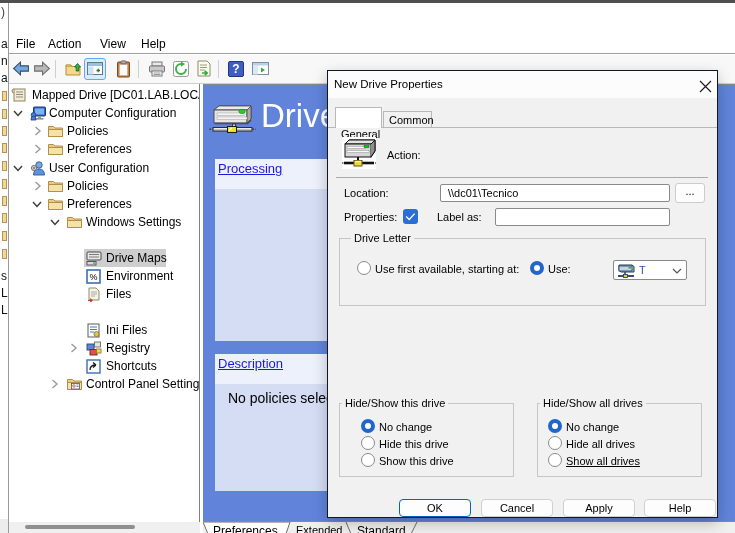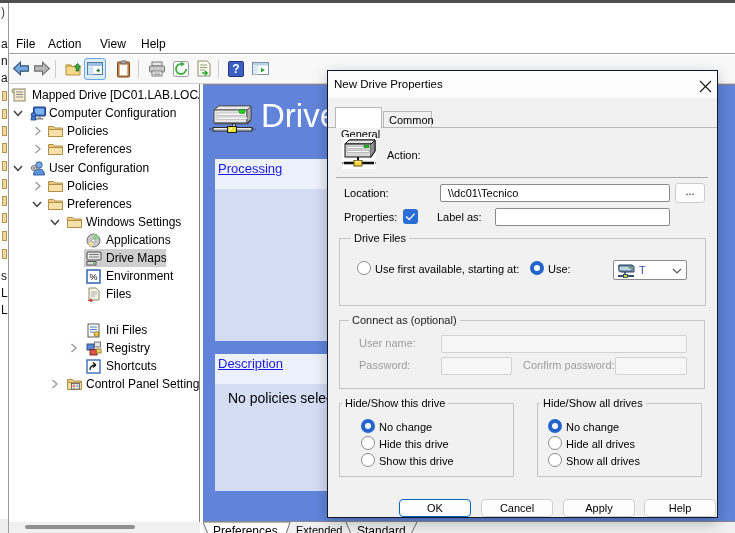--- a/index.html
+++ b/index.html
@@ -204,29 +204,20 @@
       <svg class="abs" style="left:41px;top:5px;" width="10" height="9">
           <path d="M1 2 L5 6.5 L9 2" fill="none" stroke="#3b3b3b" stroke-width="1.4"></path>
         </svg>
       <svg class="abs" style="left:58px;top:3px;" width="15" height="12" viewBox="0 0 15 12">
         <path d="M0.5 1.5 L5.5 1.5 L7 3 L14.5 3 L14.5 11.5 L0.5 11.5 Z" fill="#ecca7e" stroke="#b3904a" stroke-width="1"></path>
         <path d="M0.5 4.5 L14.5 4.5 L14.5 11.5 L0.5 11.5 Z" fill="#f6e2a8" stroke="#b3904a" stroke-width="1"></path>
       </svg>
       <span class="abs" style="left:77px;top:2px;">Windows Settings</span>
     </div>
 
-    <div class="trow" style="top:147px;">
-      <svg class="abs" style="left:77px;top:2px;" width="15" height="15" viewBox="0 0 15 15">
-        <circle cx="7.5" cy="7.5" r="6.5" fill="#c9c9c9" stroke="#6e6e6e" stroke-width="1"></circle>
-        <path d="M7.5 1 A6.5 6.5 0 0 1 13.5 5.5 L7.5 7.5 Z" fill="#8fd08f"></path>
-        <path d="M2 11 A6.5 6.5 0 0 0 6 13.9 L7.5 7.5 Z" fill="#f0e68c"></path>
-        <circle cx="7.5" cy="7.5" r="1.8" fill="#fff" stroke="#8a8a8a" stroke-width="0.8"></circle>
-      </svg>
-      <span class="abs" style="left:97px;top:2px;">Applications</span>
-    </div>
 
     <div class="trow" style="top:165px;">
       <div class="abs" style="left:75px;top:0;width:82px;height:18px;background:#cecece;"></div>
       <svg class="abs" style="left:77px;top:2px;" width="16" height="15" viewBox="0 0 16 15">
         <rect x="1" y="1" width="14" height="8" rx="1" fill="#e8e8e8" stroke="#4a4a4a" stroke-width="1"></rect>
         <line x1="3" y1="3.5" x2="13" y2="3.5" stroke="#7a7a7a"></line>
         <line x1="3" y1="6" x2="13" y2="6" stroke="#7a7a7a"></line>
         <rect x="1" y="10.5" width="9" height="3.5" fill="#dadada" stroke="#4a4a4a" stroke-width="0.9"></rect>
         <circle cx="8" cy="12.2" r="0.9" fill="#3faf46"></circle>
       </svg>
@@ -394,68 +385,59 @@
   <span class="abs" style="left:16px;top:140px;">Properties:</span>
   <div class="abs" style="left:75px;top:138px;width:15px;height:15px;background:#2a6dd5;border-radius:3px;">
     <svg width="15" height="15" viewBox="0 0 15 15">
         <path d="M3.2 7.6 L6.2 10.6 L11.6 4.6" fill="none" stroke="#fff" stroke-width="1.4"></path>
       </svg>
   </div>
   <span class="abs" style="left:109px;top:140px;">Label as:</span>
   <div class="inp" style="left:167px;top:137px;width:175px;height:18px;"></div>
 
   <div class="gbox" style="left:11px;top:167px;width:367px;height:68px;">
-    <span class="glabel" style="left:11px;">Drive Files</span>
+    <span class="glabel" style="left:11px;">Drive Letter</span>
     <div class="radio" style="left:17px;top:22px;"></div>
     <span class="abs" style="left:35px;top:24px;text-align:center;">Use first available, starting at:</span>
     <div class="radio sel" style="left:190px;top:22px;"></div>
     <span class="abs" style="left:208px;top:24px;">Use:</span>
     <div class="inp" style="left:273px;top:21px;width:74px;height:20px;">
       <svg class="abs" style="left:3px;top:3px;" width="19" height="14" viewBox="0 0 19 14">
         <path d="M2 1 L15 1 L17 2.5 L17 8 L4 8 L2 6.5 Z" fill="#a9c0d4" stroke="#1e3a5f" stroke-width="1"></path>
         <rect x="2" y="2" width="13" height="5" fill="#c2d4e2" stroke="#1e3a5f" stroke-width="0.8"></rect>
         <rect x="11.5" y="3" width="2.5" height="1.5" fill="#2fae3b"></rect>
         <line x1="8" y1="8" x2="8" y2="11" stroke="#1e3a5f" stroke-width="1.4"></line>
         <line x1="1" y1="12" x2="17" y2="12" stroke="#1e3a5f" stroke-width="1.8"></line>
         <rect x="6.5" y="10.5" width="4" height="3" fill="#cadc28" stroke="#1e3a5f" stroke-width="0.8"></rect>
       </svg>
       <span class="abs" style="left:25px;top:3px;color:#3a4fb8;">T</span>
       <svg class="abs" style="left:58px;top:7px;" width="10" height="7">
           <path d="M1 1 L5 5 L9 1" fill="none" stroke="#555" stroke-width="1.2"></path>
         </svg>
     </div>
   </div>
 
-  <div class="gbox" style="left:11px;top:249px;width:366px;height:69px;">
-    <span class="glabel" style="left:9px;color:#1d1d1d;">Connect as (optional)</span>
-    <span class="abs" style="left:19px;top:16px;color:#9d9d9d;">User name:</span>
-    <div class="abs" style="left:101px;top:14px;width:246px;height:18px;background:#f6f6f6;border:1px solid #d2d2d2;border-radius:2px;"></div>
-    <span class="abs" style="left:19px;top:38px;color:#9d9d9d;">Password:</span>
-    <div class="abs" style="left:101px;top:36px;width:71px;height:18px;background:#f6f6f6;border:1px solid #d2d2d2;border-radius:2px;"></div>
-    <span class="abs" style="left:183px;top:38px;color:#9d9d9d;">Confirm password:</span>
-    <div class="abs" style="left:275px;top:36px;width:72px;height:18px;background:#f6f6f6;border:1px solid #d2d2d2;border-radius:2px;"></div>
-  </div>
 
   <div class="gbox" style="left:11px;top:332px;width:175px;height:74px;">
     <span class="glabel" style="left:2px;">Hide/Show this drive</span>
     <div class="radio sel" style="left:21px;top:15px;"></div>
     <span class="abs" style="left:39px;top:17px;">No change</span>
     <div class="radio" style="left:21px;top:32px;"></div>
     <span class="abs" style="left:39px;top:34px;text-align:center;">Hide this drive</span>
     <div class="radio" style="left:21px;top:49px;"></div>
     <span class="abs" style="left:39px;top:51px;">Show this drive</span>
   </div>
 
   <div class="gbox" style="left:209px;top:332px;width:165px;height:74px;">
     <span class="glabel" style="left:2px;">Hide/Show all drives</span>
     <div class="radio sel" style="left:10px;top:15px;"></div>
     <span class="abs" style="left:28px;top:17px;">No change</span>
     <div class="radio" style="left:10px;top:32px;"></div>
     <span class="abs" style="left:28px;top:34px;">Hide all drives</span>
     <div class="radio" style="left:10px;top:49px;"></div>
-    <span class="abs" style="left:28px;top:51px;">Show all drives</span>
+    <span class="abs" style="left:28px;top:51px;text-decoration:underline;">Show all drives</span>
   </div>
 
   <div class="abs" style="left:71px;top:428px;width:72px;height:18px;background:#fdfdfd;border:1px solid #0067c0;border-radius:4px;text-align:center;line-height:16px;">OK</div>
   <div class="abs" style="left:153px;top:428px;width:72px;height:18px;background:#fdfdfd;border:1px solid #d0d0d0;border-radius:4px;text-align:center;line-height:16px;">Cancel</div>
   <div class="abs" style="left:235px;top:428px;width:72px;height:18px;background:#fdfdfd;border:1px solid #d0d0d0;border-radius:4px;text-align:center;line-height:16px;">Apply</div>
   <div class="abs" style="left:316px;top:428px;width:72px;height:18px;background:#fdfdfd;border:1px solid #d0d0d0;border-radius:4px;text-align:center;line-height:16px;">Help</div>
 </div>
 
 </body></html>

